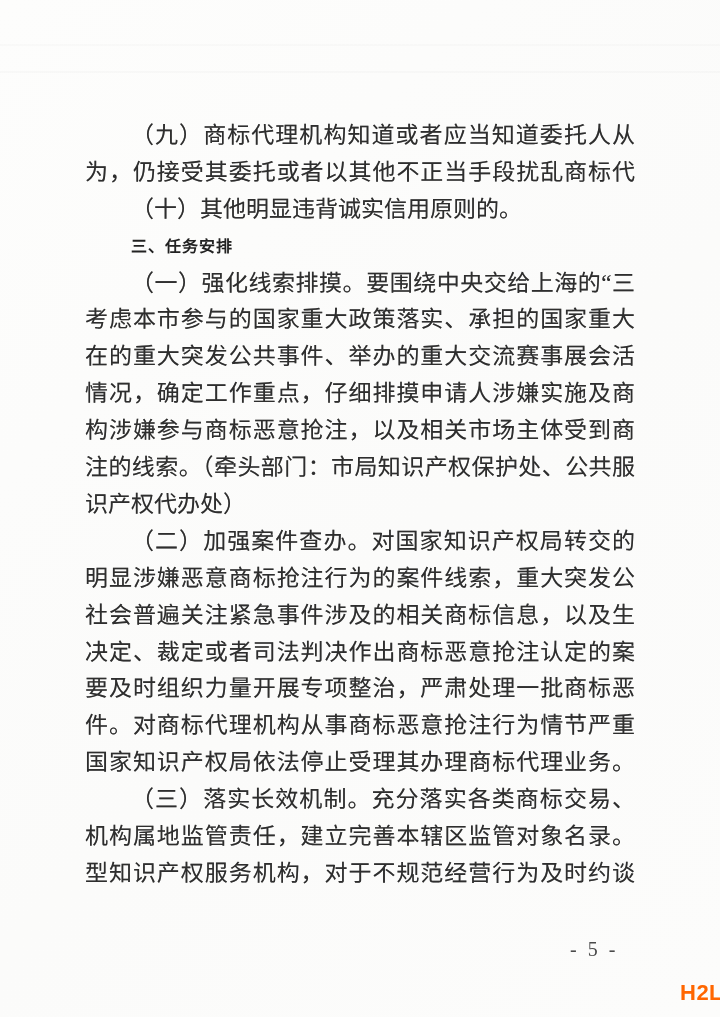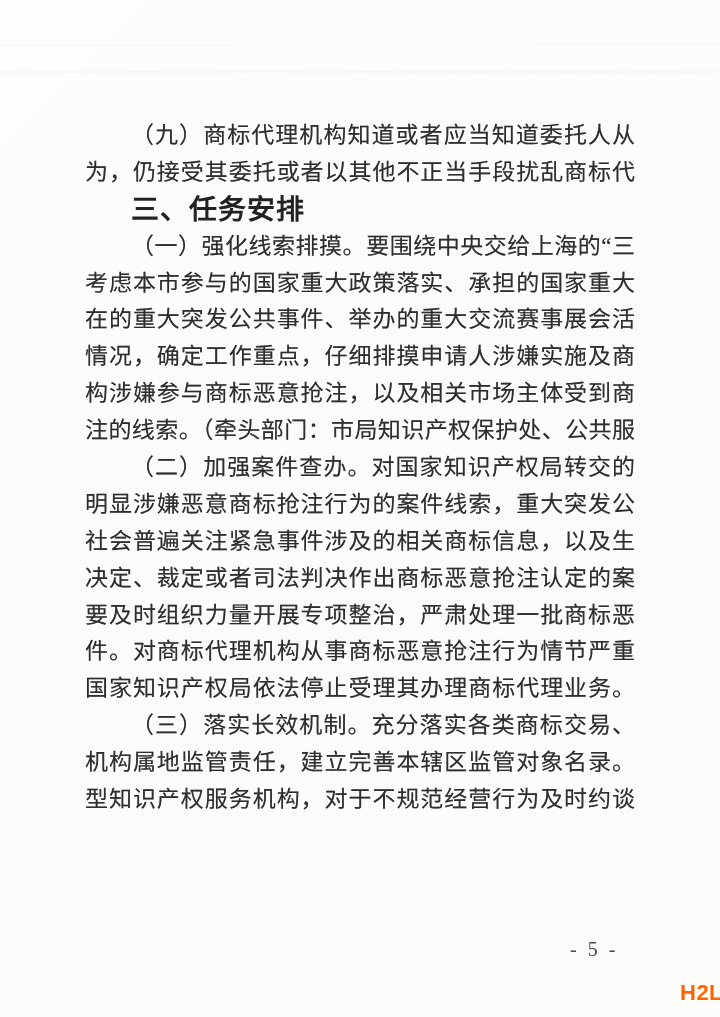--- a/index.html
+++ b/index.html
@@ -47,21 +47,21 @@
     overflow: hidden;
     height: 36.9px;
   }
   .ind {
     text-indent: 46px;
   }
   .heading {
     font-family: "Liberation Sans", "DejaVu Sans", sans-serif;
     font-weight: bold;
     color: #222222;
-    font-size: 28px;
+    font-size: 16px;
     letter-spacing: 1px;
     text-shadow: none;
   }
   .page-number {
     position: absolute;
     left: 570px;
     top: 938px;
     width: 60px;
     font-family: "Liberation Serif", "DejaVu Serif", serif;
     font-size: 20px;
@@ -83,27 +83,29 @@
   .watermark .suffix { color: #3d3d3d; font-family: Liberation Serif, serif; }
 </style>
 </head>
 <body>
 
 <div class="page">
 
   <div class="textblock">
     <div class="line just ind">（九）商标代理机构知道或者应当知道委托人从事上述行</div>
     <div class="line just">为，仍接受其委托或者以其他不正当手段扰乱商标代理秩序的；</div>
+    <div class="line ind">（十）其他明显违背诚实信用原则的。</div>
     <div class="line ind heading">三、任务安排</div>
     <div class="line just ind">（一）强化线索排摸。要围绕中央交给上海的“三大任务”，</div>
     <div class="line just">考虑本市参与的国家重大政策落实、承担的国家重大工程、存</div>
     <div class="line just">在的重大突发公共事件、举办的重大交流赛事展会活动等实际</div>
     <div class="line just">情况，确定工作重点，仔细排摸申请人涉嫌实施及商标代理机</div>
     <div class="line just">构涉嫌参与商标恶意抢注，以及相关市场主体受到商标恶意抢</div>
     <div class="line just">注的线索。（牵头部门：市局知识产权保护处、公共服务处、知</div>
+    <div class="line">识产权代办处）</div>
     <div class="line just ind">（二）加强案件查办。对国家知识产权局转交的各类重大</div>
     <div class="line just">明显涉嫌恶意商标抢注行为的案件线索，重大突发公共事件或</div>
     <div class="line just">社会普遍关注紧急事件涉及的相关商标信息，以及生效的行政</div>
     <div class="line just">决定、裁定或者司法判决作出商标恶意抢注认定的案件线索，</div>
     <div class="line just">要及时组织力量开展专项整治，严肃处理一批商标恶意抢注案</div>
     <div class="line just">件。对商标代理机构从事商标恶意抢注行为情节严重的，报请</div>
     <div class="line just">国家知识产权局依法停止受理其办理商标代理业务。（牵头部</div>
     <div class="line just ind">（三）落实长效机制。充分落实各类商标交易、代理服务</div>
     <div class="line just">机构属地监管责任，建立完善本辖区监管对象名录。规范平台</div>
     <div class="line just">型知识产权服务机构，对于不规范经营行为及时约谈整改。严</div>

